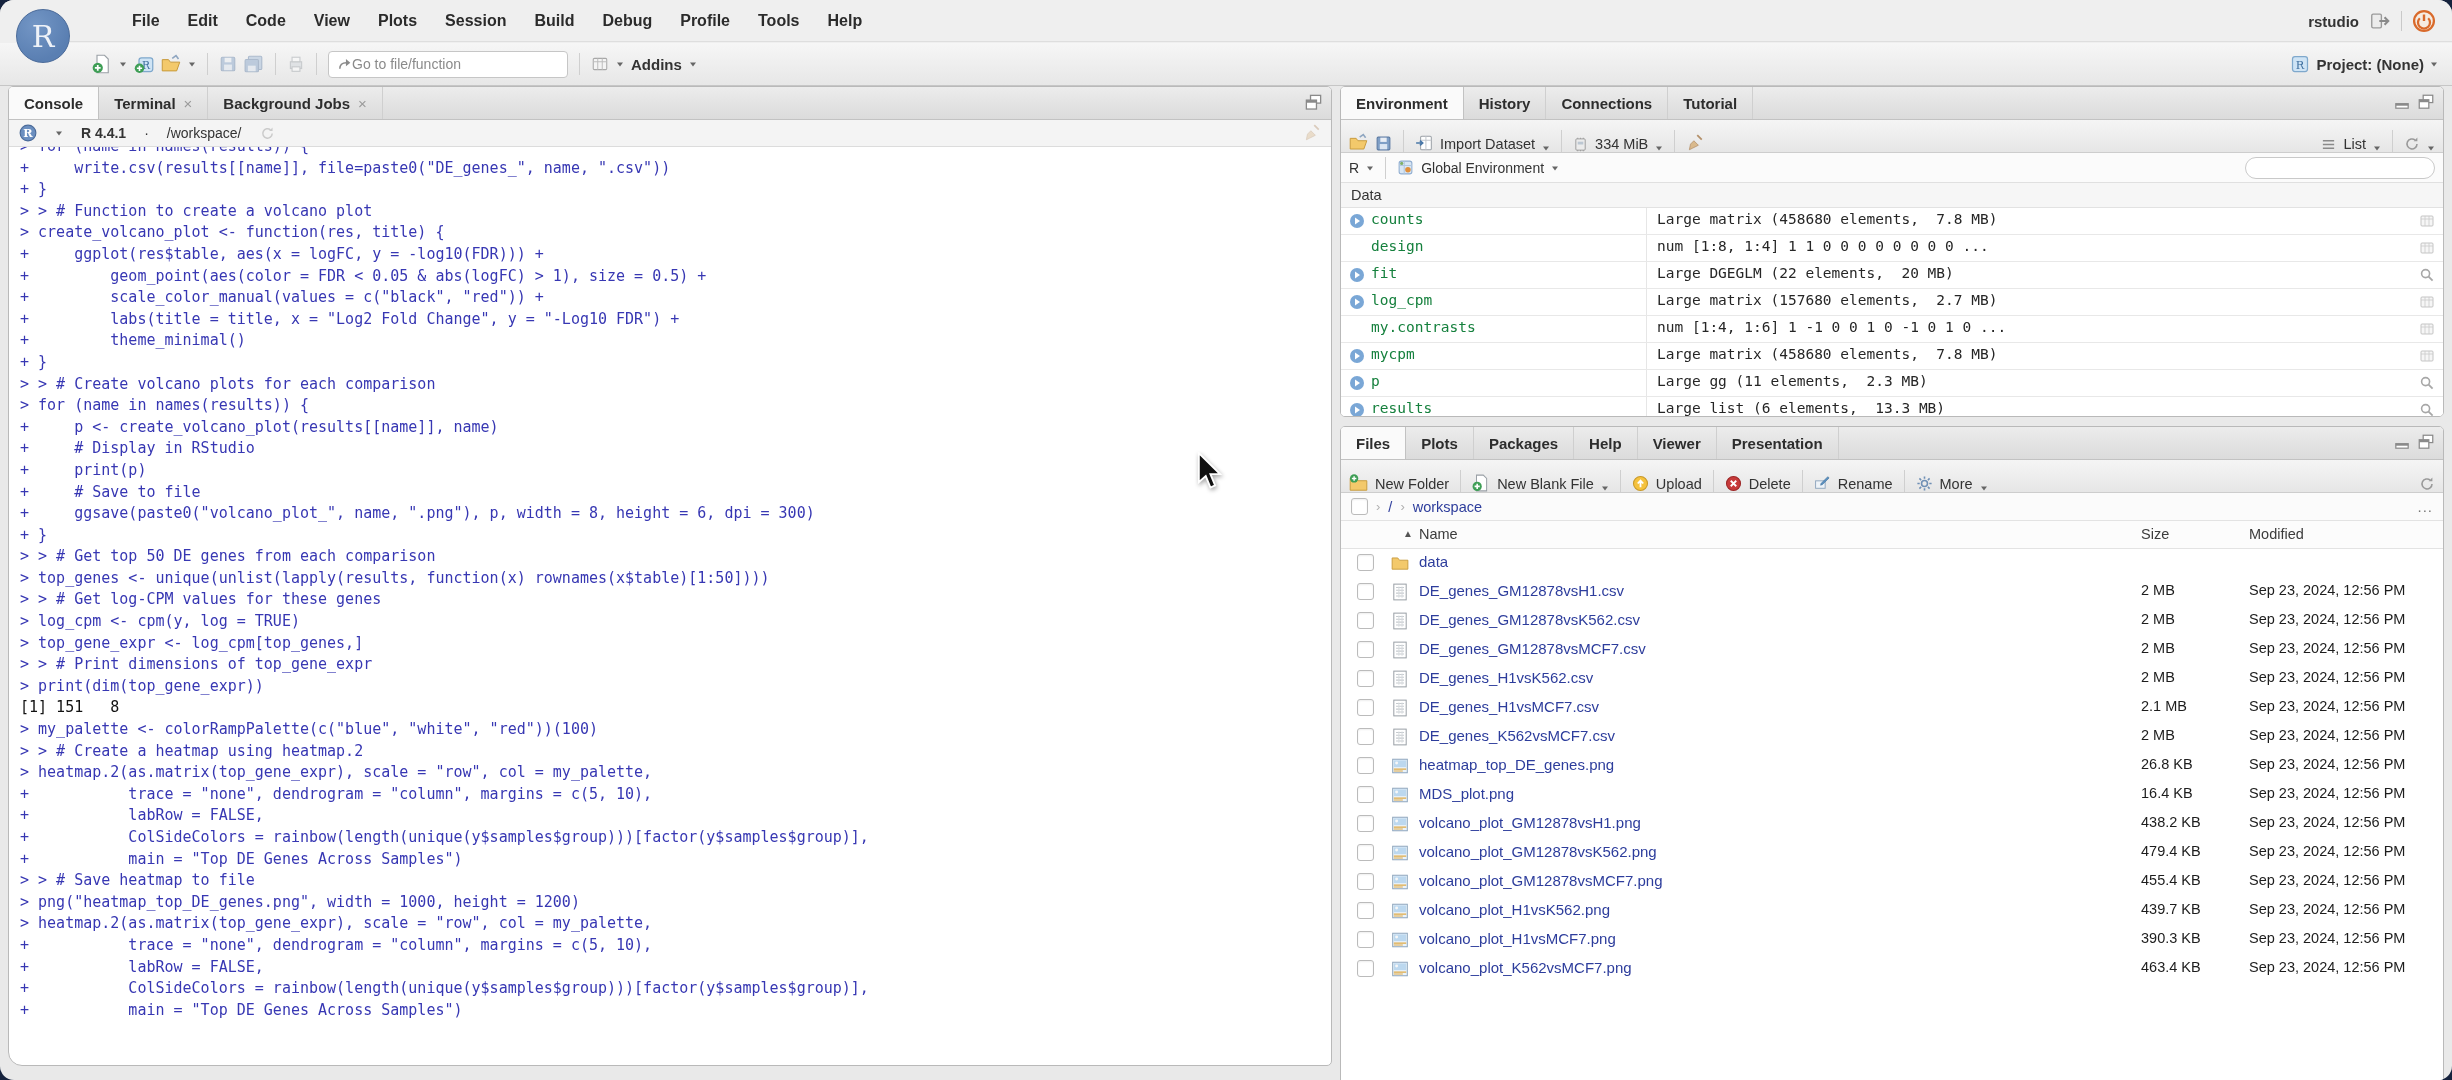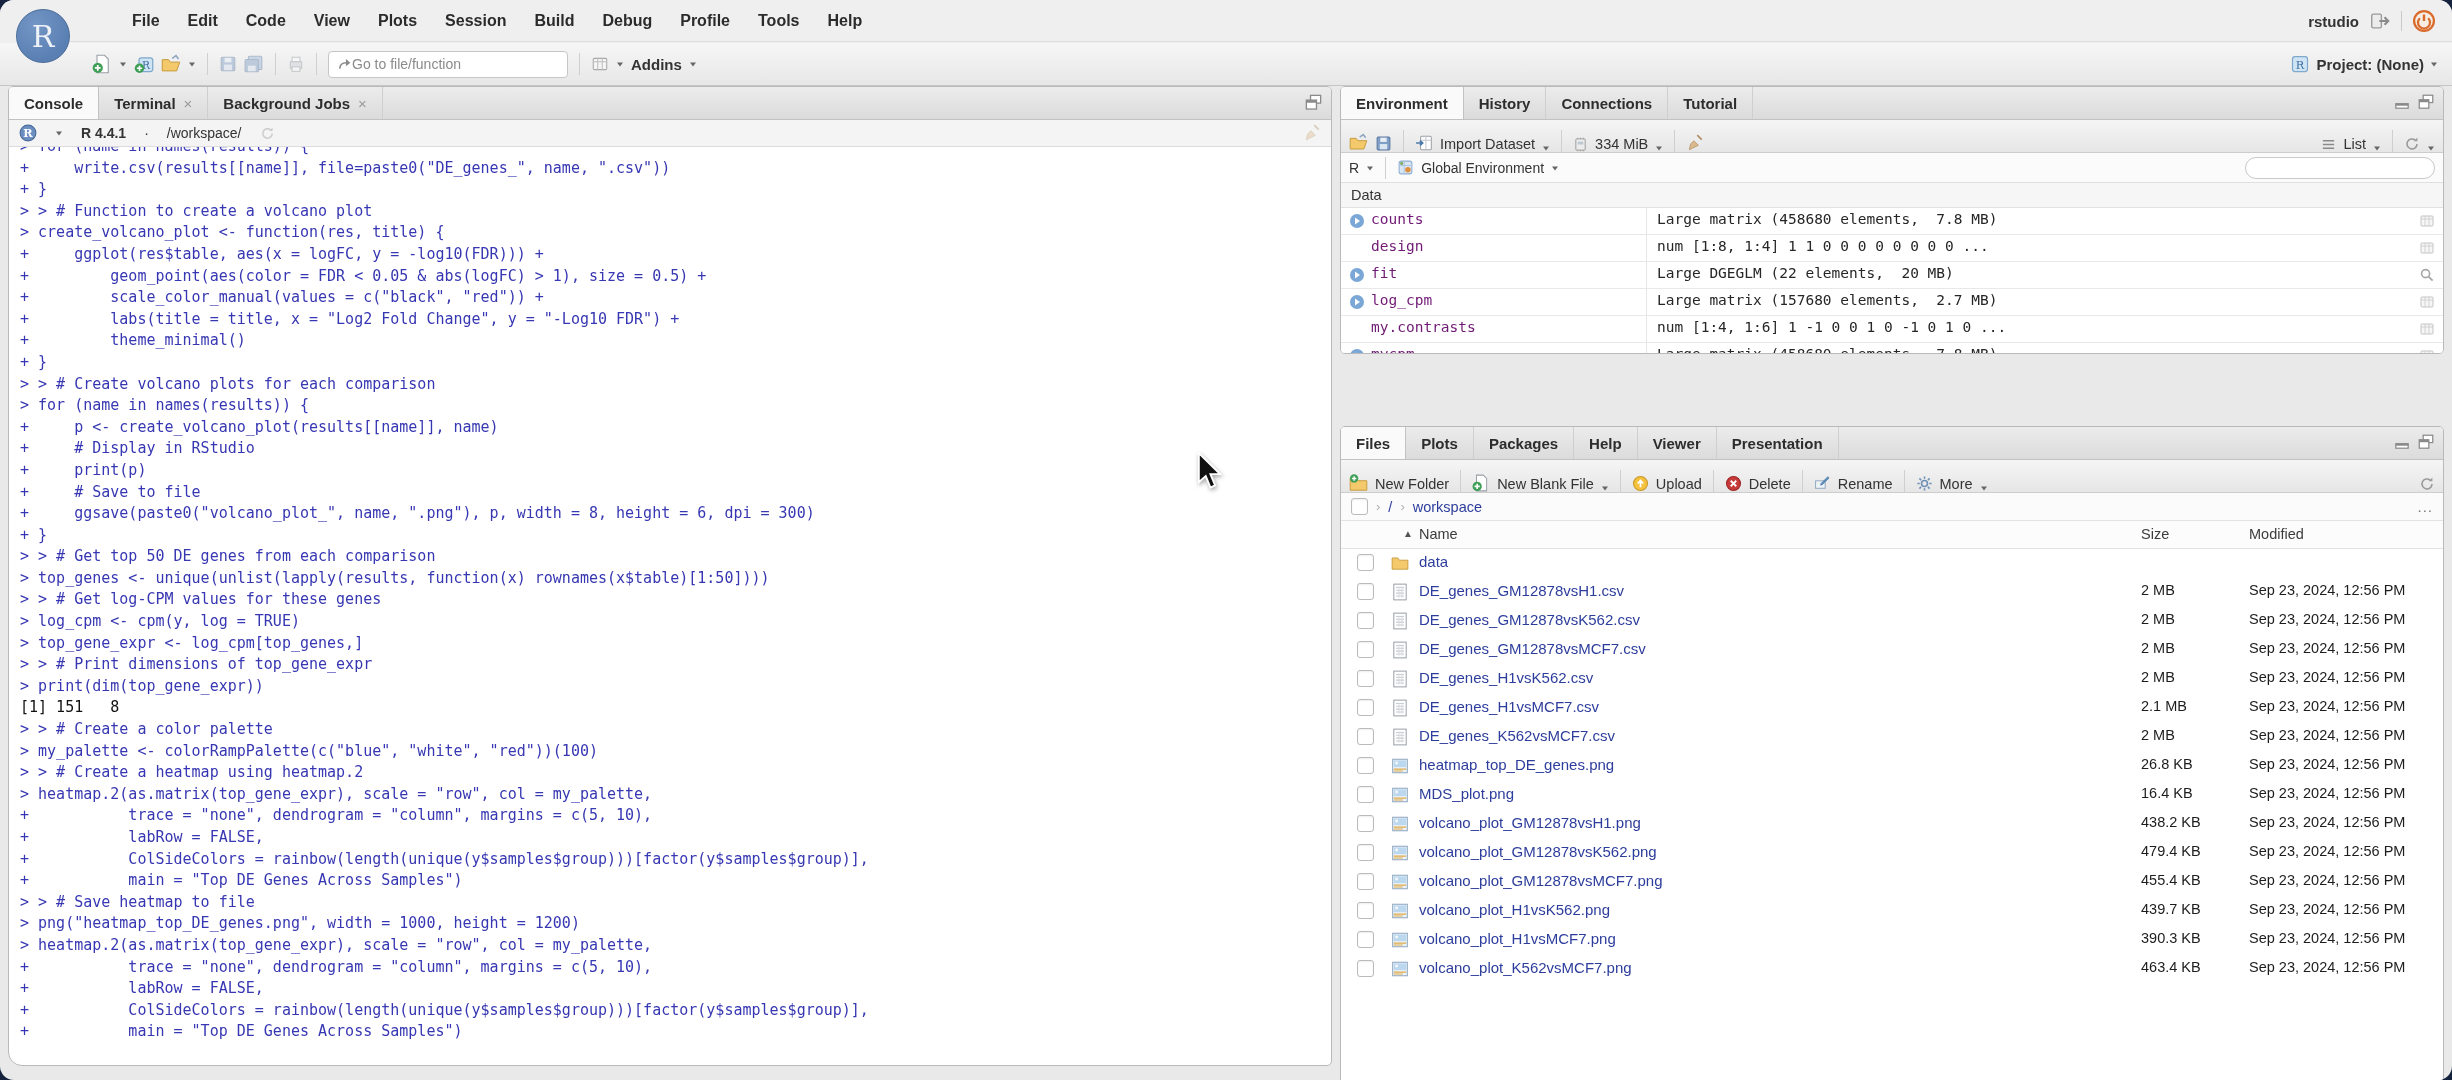--- a/index.html
+++ b/index.html
@@ -52,21 +52,21 @@
                     border-bottom:1px solid #dcdcdc; display:flex; align-items:center; padding-left:10px; gap:18px; }
   .console-subbar .vtext { font-size:14px; font-weight:700; color:#333; }
   .console-subbar .vdir  { font-size:14px; color:#333; }
   .console-body { position:absolute; left:0; right:0; top:60px; bottom:0; overflow:hidden; padding-left:11px; }
   .console-code { margin-top:-11px; font-family:"DejaVu Sans Mono", monospace; font-size:15px; line-height:21.6px; }
   .cl { white-space:pre; color:#3737b3; }
   .cl.out { color:#111; }
   .console-broom { position:absolute; right:10px; top:37px; opacity:.4; }
 
   
-  #env-pane   { left:1340px; top:86px;  width:1104px; height:268px; }
+  #env-pane   { left:1340px; top:86px;  width:1104px; height:331px; }
   #files-pane { left:1340px; top:426px; width:1104px; height:760px; border-bottom-right-radius:14px; }
 
   .pane-toolbar { position:absolute; left:0; right:0; top:33px; height:33px; background:linear-gradient(#f5f5f5,#e6e6e6);
                   border-bottom:1px solid #cdcdcd; display:flex; align-items:flex-end; padding:0 8px; gap:7px; }
   .tb-label { font-size:14.5px; color:#333; }
   .tb-spacer { flex:1; }
 
   .scope-bar { position:absolute; left:0; right:0; top:66px; height:30px; background:#fbfbfb;
                border-bottom:1px solid #e0e0e0; display:flex; align-items:center; padding:0 8px; gap:7px; }
   .scope-bar .tb-label { font-size:14px; }
@@ -74,21 +74,21 @@
                 background:#fff; display:flex; align-items:center; padding:0 8px; gap:5px; }
   .env-search input { border:none; outline:none; flex:1; font-size:13px; background:transparent; }
 
   .env-section { position:absolute; left:0; right:0; top:96px; height:25px; background:#f6f6f6;
                  border-bottom:1px solid #e2e2e2; display:flex; align-items:center; padding-left:10px;
                  font-size:14.5px; color:#333; }
   .env-rows { position:absolute; left:0; right:0; top:121px; bottom:0; background:#fff; }
   .env-colline { position:absolute; left:305px; top:0; bottom:0; width:1px; background:#e6e6e6; }
   .env-row { position:relative; height:27px; border-bottom:1px solid #e8e8e8; }
   .env-exp { position:absolute; left:8px; top:5px; }
-  .env-name { position:absolute; left:30px; top:3px; font-family:"DejaVu Sans Mono", monospace; font-size:14.5px; color:#701a75; }
+  .env-name { position:absolute; left:30px; top:3px; font-family:"DejaVu Sans Mono", monospace; font-size:14.5px; color:#15803d; }
   .env-value { position:absolute; left:316px; top:3px; font-family:"DejaVu Sans Mono", monospace; font-size:14.5px; color:#262626; white-space:pre; }
   .env-action { position:absolute; right:8px; top:5px; opacity:.75; }
 
   
   .crumb-bar { position:absolute; left:0; right:0; top:66px; height:28px; background:#fbfbfb;
                border-bottom:1px solid #e3e3e3; display:flex; align-items:center; padding:0 10px; gap:8px; }
   .crumb-link { font-size:14.5px; color:#2d3d9c; }
   .crumb-sep { color:#b0b0b0; font-size:13px; }
   .crumb-more { margin-left:auto; color:#777; font-size:15px; letter-spacing:1px; }
 
@@ -405,21 +405,20 @@
           <div class="cl">+     ggsave(paste0("volcano_plot_", name, ".png"), p, width = 8, height = 6, dpi = 300)</div>
           <div class="cl">+ }</div>
           <div class="cl">&gt; &gt; # Get top 50 DE genes from each comparison</div>
           <div class="cl">&gt; top_genes &lt;- unique(unlist(lapply(results, function(x) rownames(x$table)[1:50])))</div>
           <div class="cl">&gt; &gt; # Get log-CPM values for these genes</div>
           <div class="cl">&gt; log_cpm &lt;- cpm(y, log = TRUE)</div>
           <div class="cl">&gt; top_gene_expr &lt;- log_cpm[top_genes,]</div>
           <div class="cl">&gt; &gt; # Print dimensions of top_gene_expr</div>
           <div class="cl">&gt; print(dim(top_gene_expr))</div>
           <div class="cl out">[1] 151   8</div>
-          <div class="cl">&gt; &gt; # Create a color palette</div>
           <div class="cl">&gt; my_palette &lt;- colorRampPalette(c("blue", "white", "red"))(100)</div>
           <div class="cl">&gt; &gt; # Create a heatmap using heatmap.2</div>
           <div class="cl">&gt; heatmap.2(as.matrix(top_gene_expr), scale = "row", col = my_palette,</div>
           <div class="cl">+           trace = "none", dendrogram = "column", margins = c(5, 10),</div>
           <div class="cl">+           labRow = FALSE,</div>
           <div class="cl">+           ColSideColors = rainbow(length(unique(y$samples$group)))[factor(y$samples$group)],</div>
           <div class="cl">+           main = "Top DE Genes Across Samples")</div>
           <div class="cl">&gt; &gt; # Save heatmap to file</div>
           <div class="cl">&gt; png("heatmap_top_DE_genes.png", width = 1000, height = 1200)</div>
           <div class="cl">&gt; heatmap.2(as.matrix(top_gene_expr), scale = "row", col = my_palette,</div>

